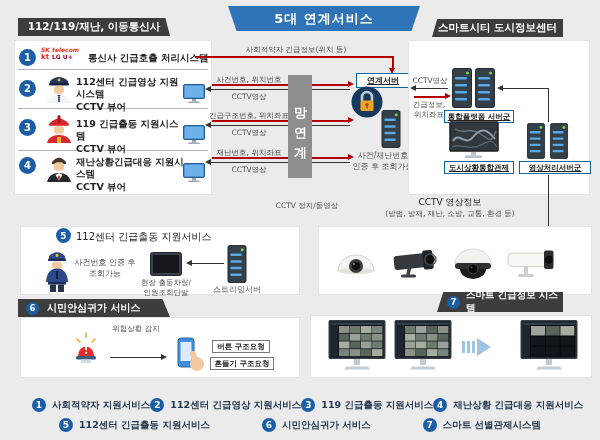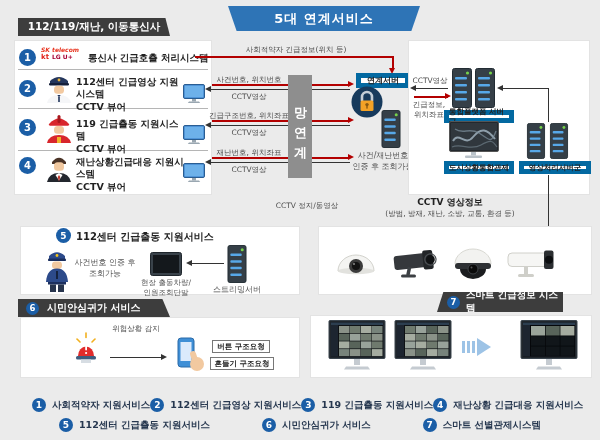--- a/index.html
+++ b/index.html
@@ -26,24 +26,24 @@
   .red{background:#b30000;height:1.5px;}
   .vline{position:absolute;width:1px;background:#333;}
   .vred{width:1.5px;background:#b30000;}
   .arr-r{position:absolute;width:0;height:0;border-top:3.5px solid transparent;border-bottom:3.5px solid transparent;border-left:6px solid #333;}
   .arr-l{position:absolute;width:0;height:0;border-top:3.5px solid transparent;border-bottom:3.5px solid transparent;border-right:6px solid #333;}
   .arr-d{position:absolute;width:0;height:0;border-left:3.5px solid transparent;border-right:3.5px solid transparent;border-top:6px solid #b30000;}
   .arr-red-r{border-left-color:#b30000;}
   .bridge{position:absolute;left:288px;top:75px;width:24px;height:103px;background:#8e8e8e;color:#fff;
     display:flex;align-items:center;justify-content:center;z-index:3;}
   .bridge span{writing-mode:vertical-rl;text-orientation:upright;font-size:13px;font-weight:bold;letter-spacing:7px;}
-  .srv-box{position:absolute;background:#fff;border:5px solid #0369a1;font-weight:bold;color:#222;
-    display:flex;align-items:center;justify-content:center;box-sizing:border-box;}
+  .srv-box{position:absolute;background:#fff;border:1px solid #0369a1;font-weight:bold;color:#222;
+    display:flex;align-items:center;justify-content:center;box-sizing:border-box;text-decoration:underline;}
   .note{position:absolute;font-size:8px;color:#555;text-align:center;line-height:1.35;}
-  .sec-title{position:absolute;font-weight:bold;color:#222;font-size:10px;white-space:nowrap;}
+  .sec-title{position:absolute;font-weight:normal;color:#222;font-size:10px;white-space:nowrap;}
   .req-box{position:absolute;background:#fff;border:1px solid #777;font-size:7.5px;font-weight:bold;color:#222;
     display:flex;align-items:center;justify-content:center;box-sizing:border-box;}
   .legend-row{position:absolute;display:flex;align-items:center;}
   .legend-item{display:flex;align-items:center;gap:6px;}
   .legend-item .lbl{font-size:9.5px;font-weight:bold;color:#26374f;white-space:nowrap;}
   .logo1{font-size:6px;font-weight:bold;color:#e8341f;font-style:italic;line-height:1.2;white-space:nowrap;}
   .logo2{font-size:7px;font-weight:bold;color:#e2231a;white-space:nowrap;}
   .logo3{font-size:6px;font-weight:bold;color:#a50034;white-space:nowrap;}
   .flow-big-arrow{position:absolute;display:flex;align-items:center;gap:2px;}
   .flow-big-arrow i{display:block;width:3px;height:12px;background:#9dc3e6;}
@@ -52,20 +52,23 @@
 </head>
 <body>
 
 <div class="canvas">
 
   <div class="banner">
     <span>5대 연계서비스</span>
   </div>
   <div class="hdr hdr-left">
     <span>112/119/재난, 이동통신사</span>
+  </div>
+  <div class="hdr hdr-right">
+    <span>스마트시티 도시정보센터</span>
   </div>
 
   <div class="panel" style="left:14px;top:40px;width:198px;height:155px;"></div>
   <div class="abs" style="left:18px;top:69px;width:190px;height:1px;background:#b5b5b5;"></div>
   <div class="abs" style="left:18px;top:108px;width:190px;height:1px;background:#b5b5b5;"></div>
   <div class="abs" style="left:18px;top:150px;width:190px;height:1px;background:#b5b5b5;"></div>
 
   <div class="badge badge17 abs" style="left:19px;top:49px;">1</div>
   <div class="abs" style="left:41px;top:46px;width:44px;">
     <div class="logo1">SK telecom</div>

